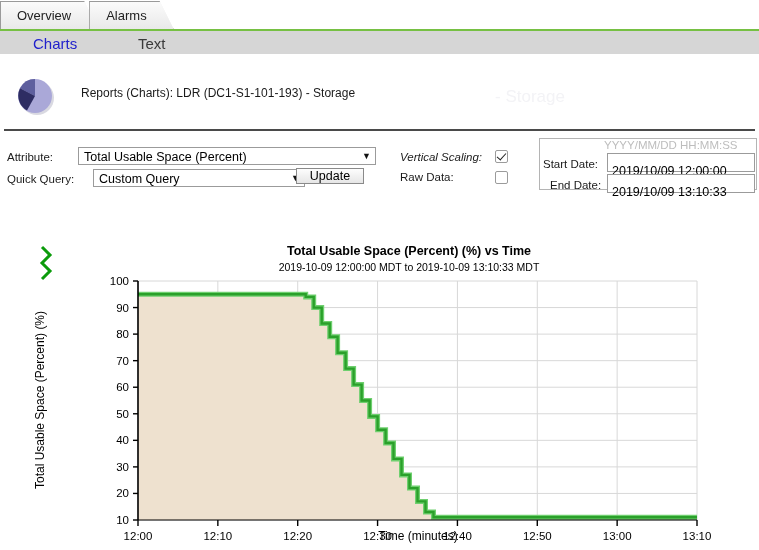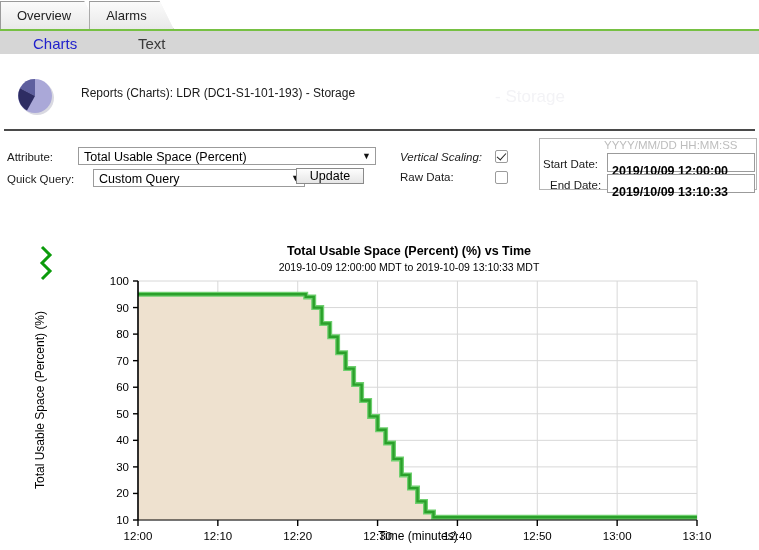--- a/index.html
+++ b/index.html
@@ -238,21 +238,20 @@
     box-sizing: border-box;
     width: 148px; height: 19px;
     border: 1px solid #9b9b9b;
     background: #ffffff;
     font-size: 12.5px;
     color: #000000;
     padding: 16px 0 0 4px;
     display: flex;
     align-items: center;
     font-family: "Liberation Sans", sans-serif;
-    font-weight: bold;
   }
   .di-start { left: 607px; top: 153px; }
   .di-end { left: 607px; top: 174px; }
 
   
   .chart-wrap {
     position: absolute;
     left: 0; top: 225px;
     width: 759px; height: 325px;
     background: #ffffff;

